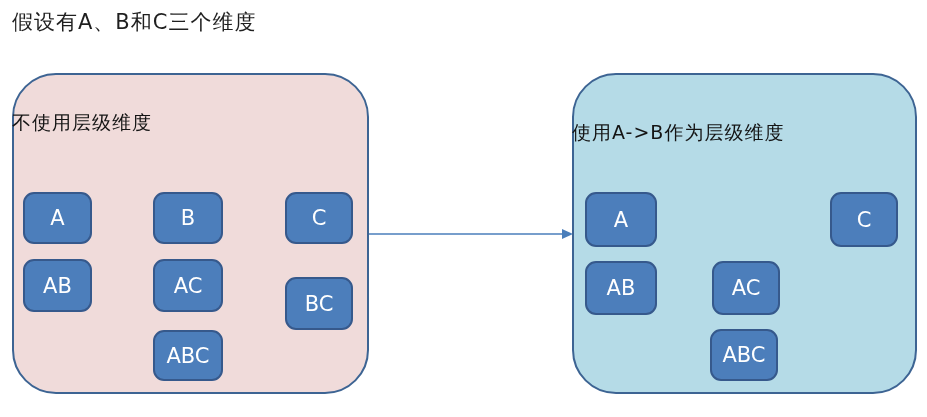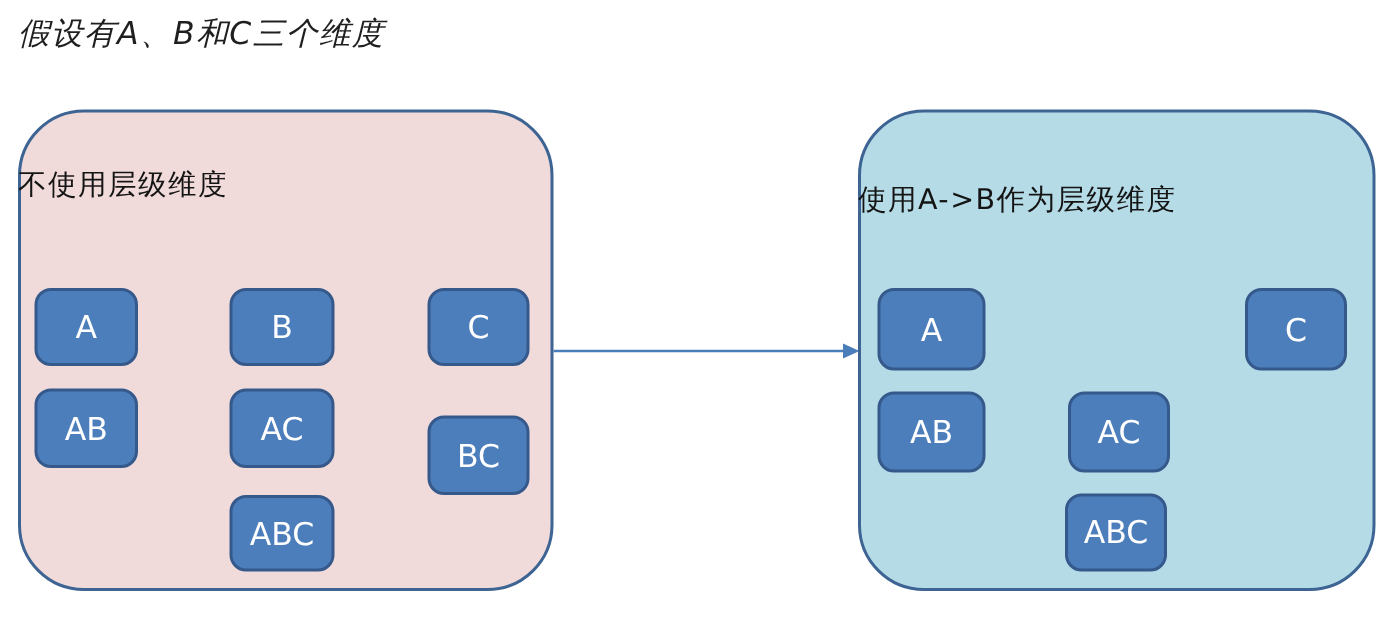--- a/index.html
+++ b/index.html
@@ -16,21 +16,21 @@
   .canvas{
     position:relative;
     width:927px;height:417px;
     background:#ffffff;
     font-family:"DejaVu Sans","Liberation Sans",sans-serif;
     overflow:hidden;
   }
   .main-title{
     position:absolute;left:12px;top:8px;
     font-size:21px;color:var(--title-text);
-    letter-spacing:1px;white-space:nowrap;font-style:italic;
+    letter-spacing:1px;white-space:nowrap;
   }
   .panel{
     position:absolute;
     box-sizing:border-box;
     border:2px solid var(--panel-border);
     border-radius:44px;
   }
   .panel-left{left:12px;top:73px;width:357px;height:321px;background:var(--left-panel-bg);}
   .panel-right{left:572px;top:73px;width:345px;height:321px;background:var(--right-panel-bg);}
   .panel-title{

